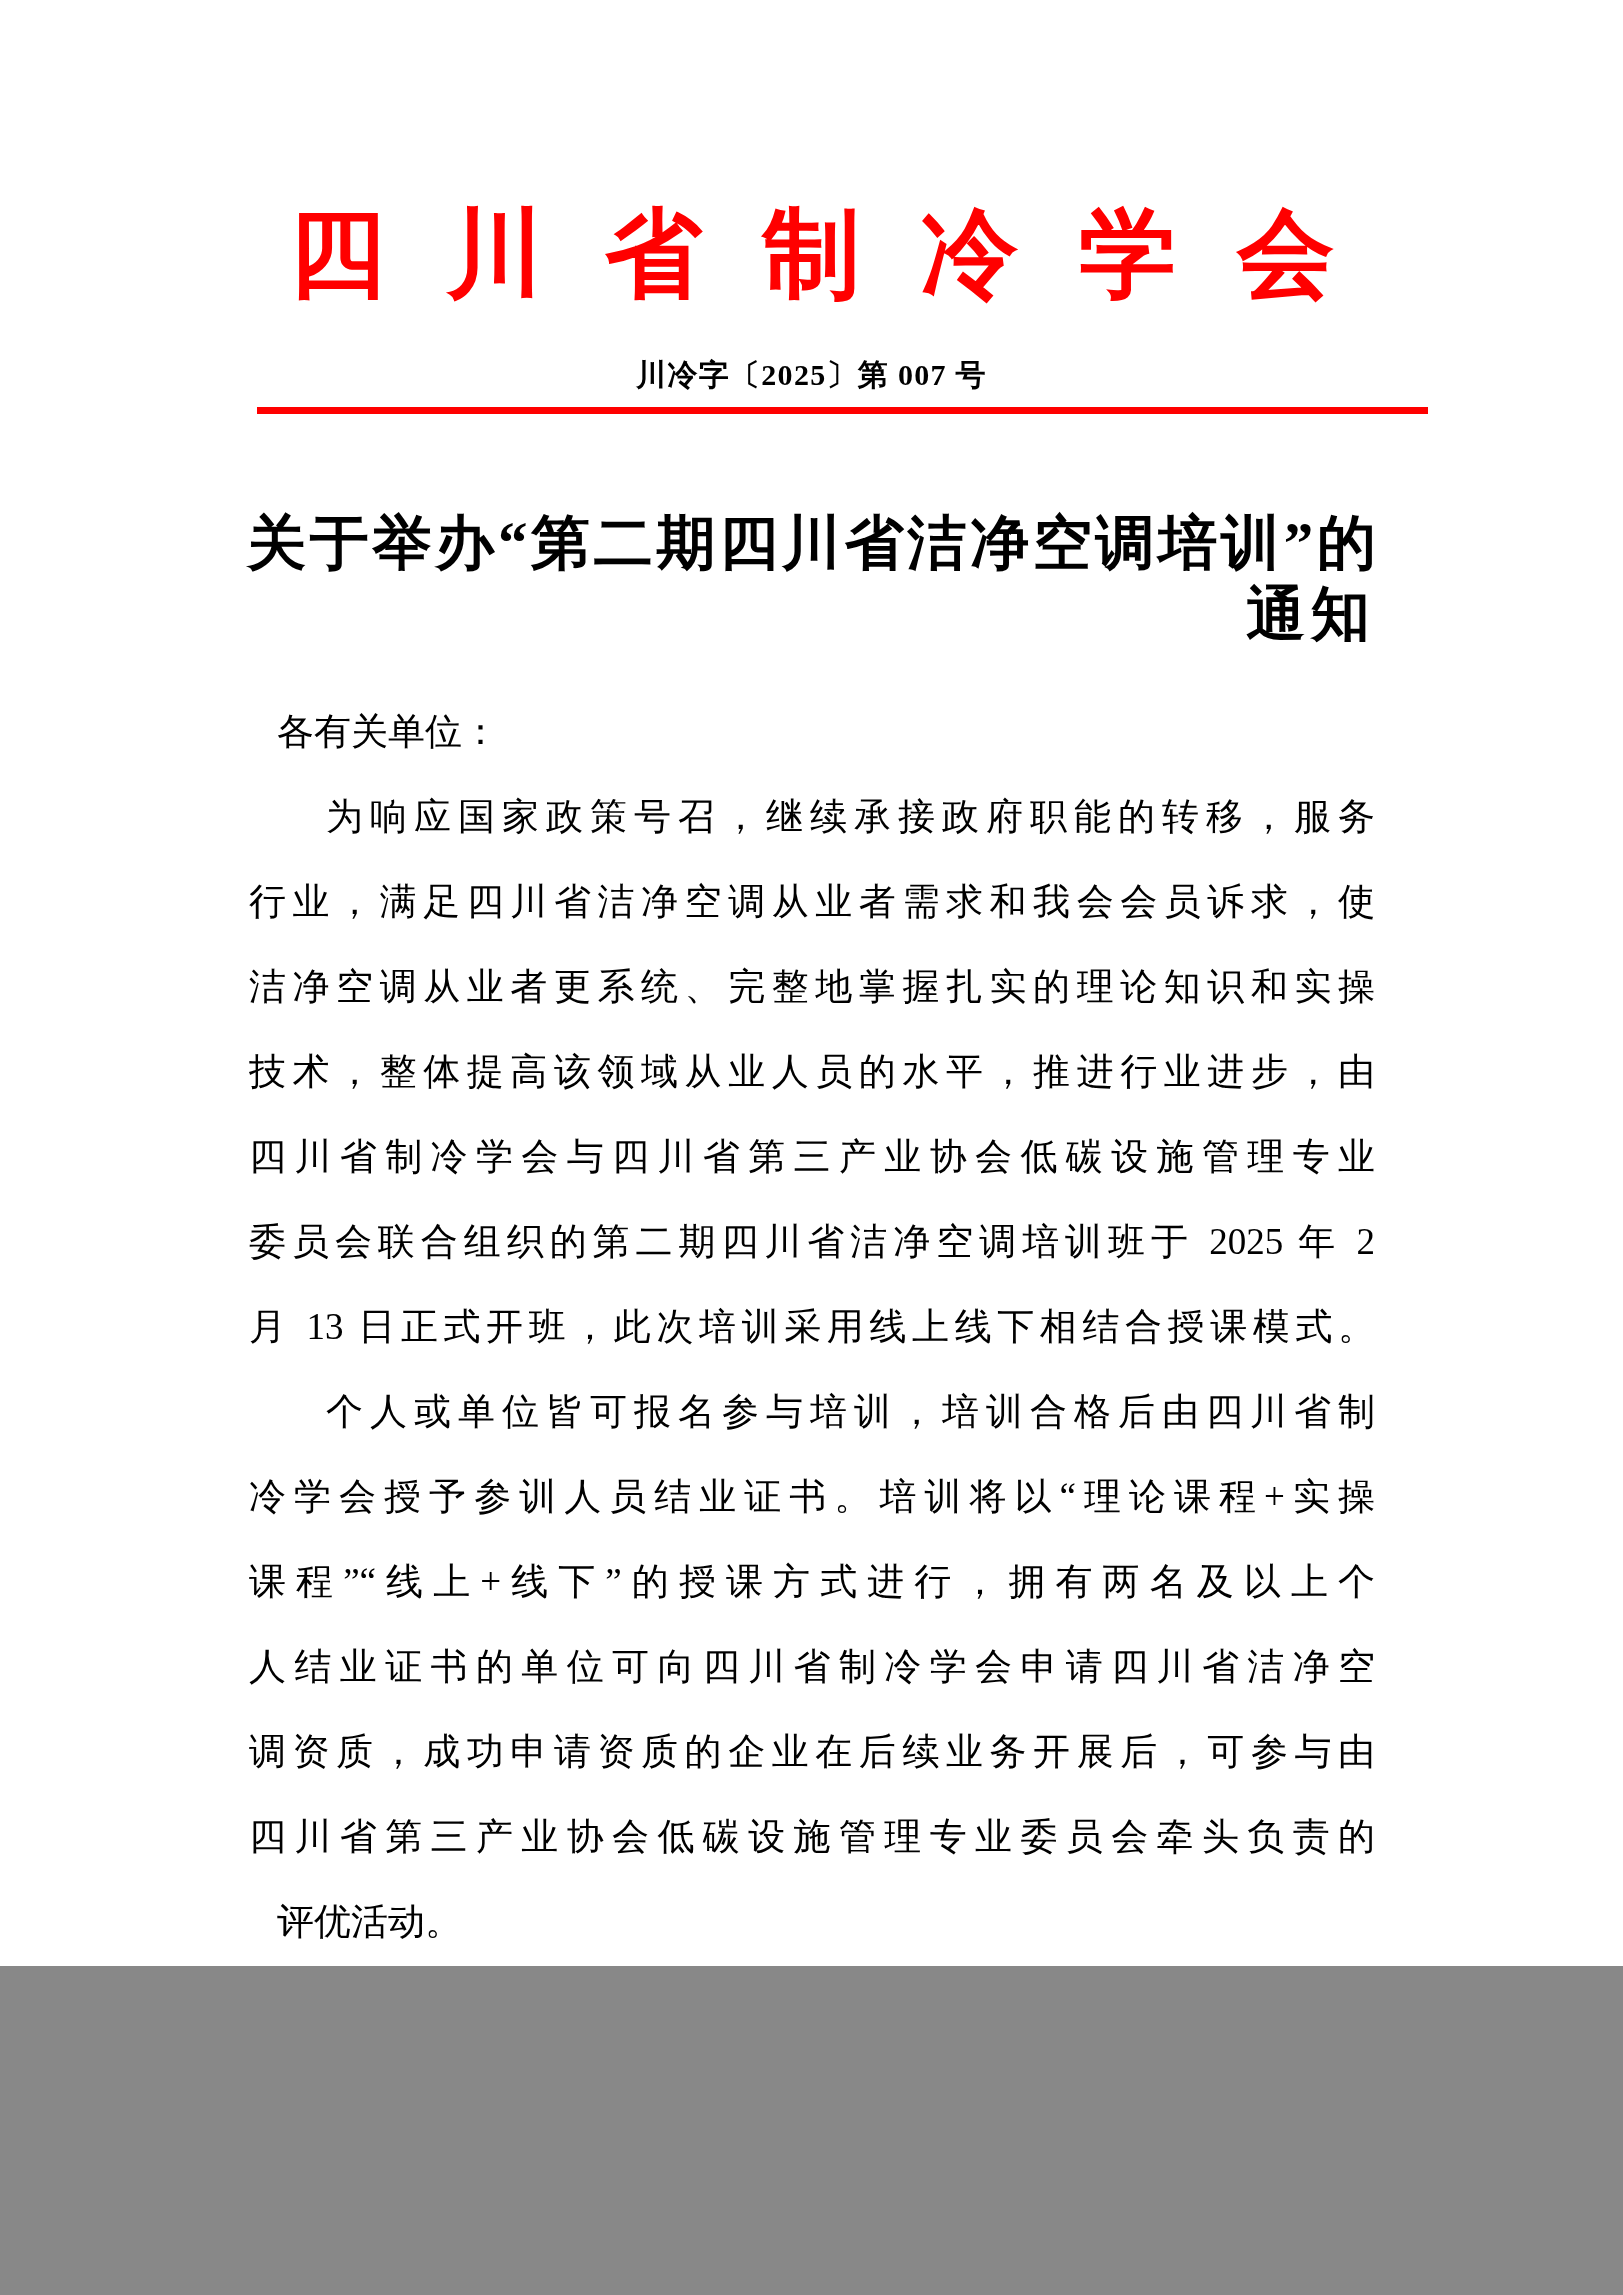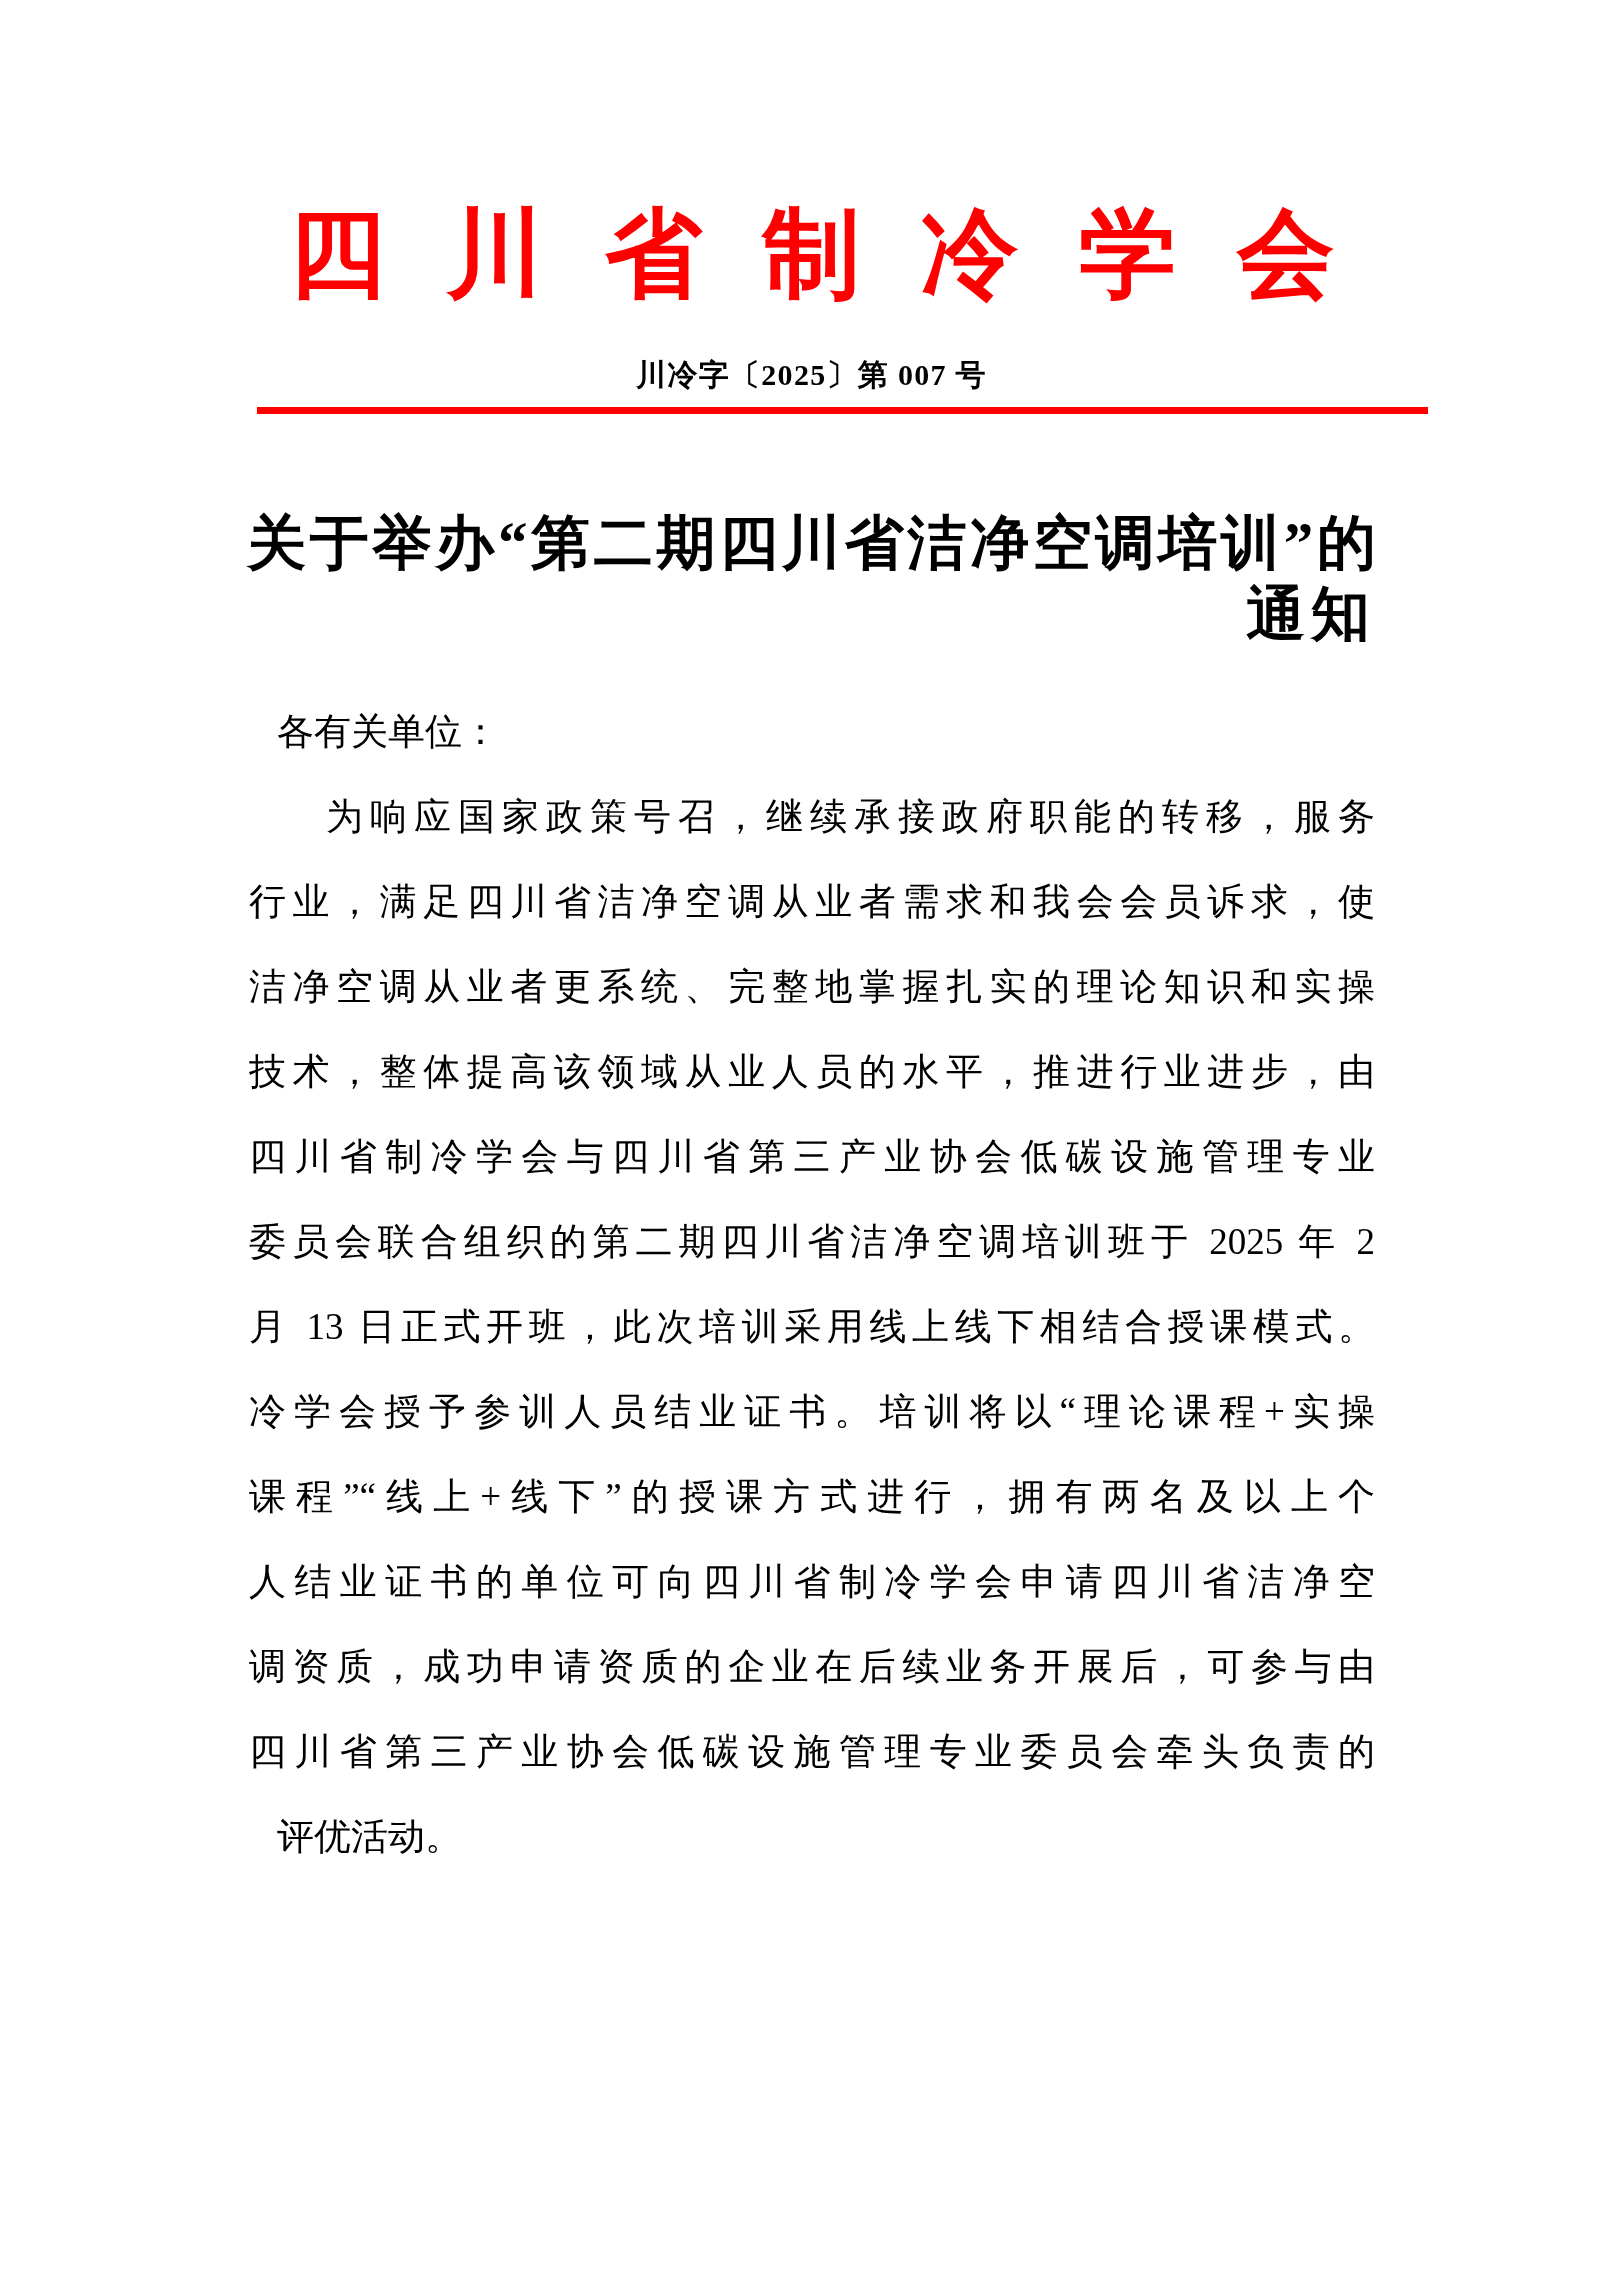--- a/index.html
+++ b/index.html
@@ -1,19 +1,19 @@
 <!DOCTYPE html>
 <html style="font-size:10.5px"><head>
 <meta charset="utf-8">
 <style>
   html, body { margin: 0; padding: 0; background: #888; }
   .page {
     position: relative;
     width: 1623px;
-    height: 2295px;
+    height: 1966px;
     margin: 0 auto;
     background: #ffffff;
     overflow: hidden;
     font-family: "Liberation Serif", "DejaVu Serif", serif;
     color: #000000;
   }
 
   
   .org-title {
     position: absolute;
@@ -115,20 +115,21 @@
 
   <div class="doc-body">
     <div class="b-line plain">各有关单位：</div>
     <div class="b-line indent">为响应国家政策号召，继续承接政府职能的转移，服务</div>
     <div class="b-line">行业，满足四川省洁净空调从业者需求和我会会员诉求，使</div>
     <div class="b-line">洁净空调从业者更系统、完整地掌握扎实的理论知识和实操</div>
     <div class="b-line">技术，整体提高该领域从业人员的水平，推进行业进步，由</div>
     <div class="b-line">四川省制冷学会与四川省第三产业协会低碳设施管理专业</div>
     <div class="b-line">委员会联合组织的第二期四川省洁净空调培训班于 2025 年 2</div>
     <div class="b-line">月 13 日正式开班，此次培训采用线上线下相结合授课模式。</div>
+    <div class="b-line indent">个人或单位皆可报名参与培训，培训合格后由四川省制</div>
     <div class="b-line">冷学会授予参训人员结业证书。培训将以“理论课程+实操</div>
     <div class="b-line">课程”“线上+线下”的授课方式进行，拥有两名及以上个</div>
     <div class="b-line">人结业证书的单位可向四川省制冷学会申请四川省洁净空</div>
     <div class="b-line">调资质，成功申请资质的企业在后续业务开展后，可参与由</div>
     <div class="b-line">四川省第三产业协会低碳设施管理专业委员会牵头负责的</div>
     <div class="b-line plain">评优活动。</div>
   </div>
 
 </div>
 

